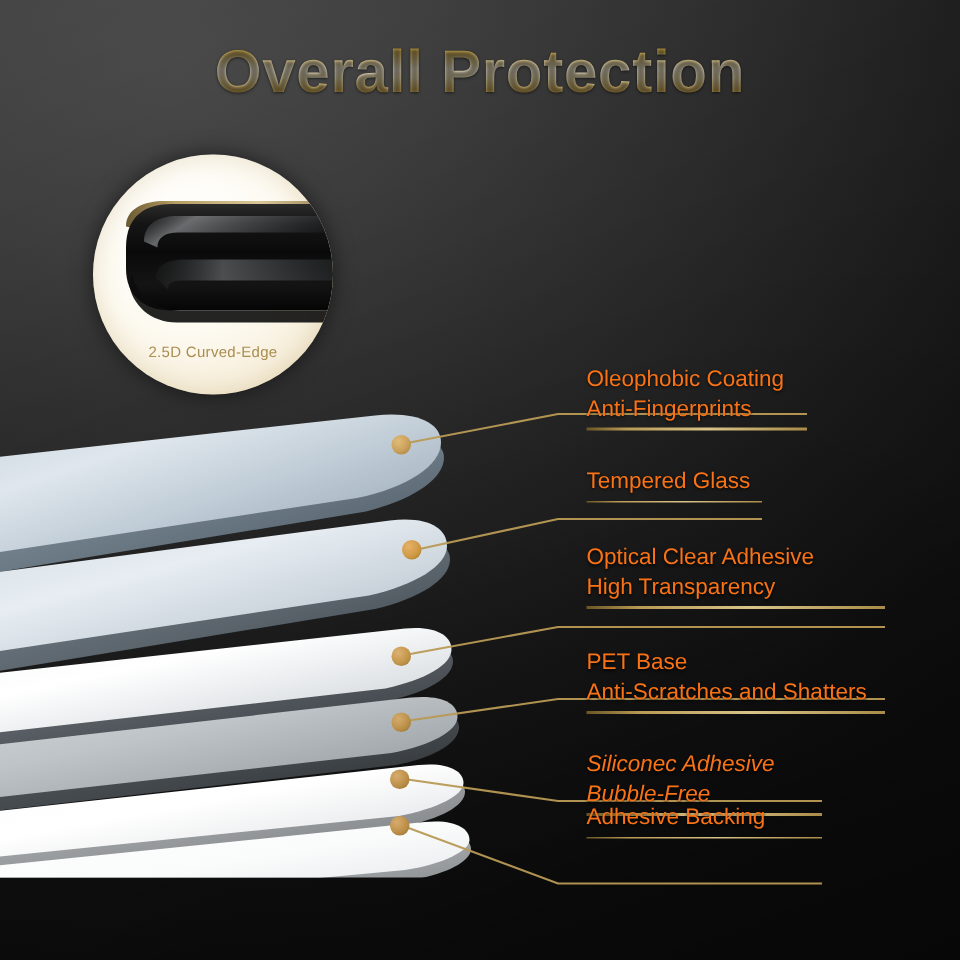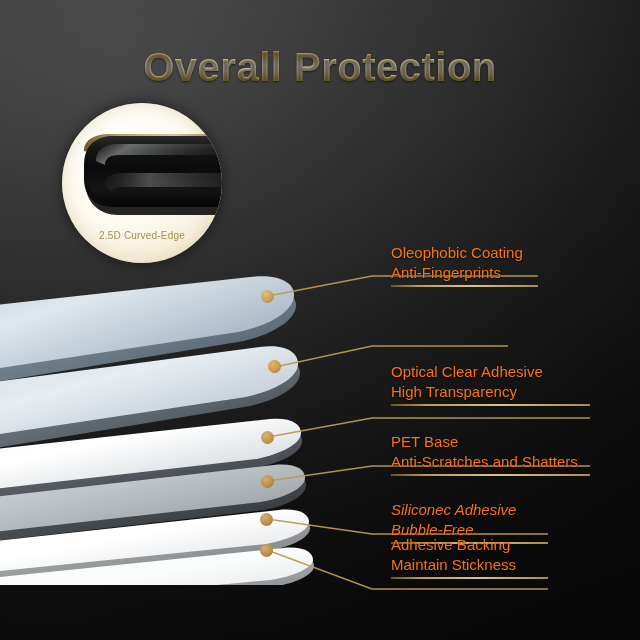--- a/index.html
+++ b/index.html
@@ -23,21 +23,20 @@
   .title{
     position:absolute;left:0;right:0;top:26px;
     text-align:center;
     font-size:40px;font-weight:bold;
     letter-spacing:.5px;
     background:linear-gradient(180deg,#8f6f22 0%,#c9a94e 18%,#f4ead0 45%,#efe0b2 58%,#c29a3f 82%,#8c6c23 100%);
     -webkit-background-clip:text;background-clip:text;
     -webkit-text-fill-color:transparent;color:#d8bd6e;
     text-shadow:0 1px 2px rgba(0,0,0,.55);
     user-select:none;
-    margin-top:19px;
   }
   
   .circle-inset{
     position:absolute;left:62px;top:103px;width:160px;height:160px;
     border-radius:50%;
     background:radial-gradient(circle at 38% 32%, #ffffff 0%, #fdfaf1 46%, #f7efdc 72%, #eadfc2 92%, #d8c79c 100%);
     box-shadow:0 0 14px rgba(0,0,0,.55), inset 0 0 18px rgba(190,165,110,.30);
     overflow:hidden;
   }
   .edge-wrap{position:absolute;left:0;top:0;width:160px;height:160px;}
@@ -231,20 +230,24 @@
   <div class="dot" style="left:261px;top:475px;width:13px;height:13px;background:radial-gradient(circle at 35% 32%,#d5ab6d,#bb9149 55%,#936e31);"></div>
   <div class="dot" style="left:260px;top:513px;width:13px;height:13px;background:radial-gradient(circle at 35% 32%,#d7ac6d,#bd9049 55%,#946d30);"></div>
   <div class="dot" style="left:260px;top:544px;width:13px;height:13px;background:radial-gradient(circle at 35% 32%,#d7ac6d,#bd9049 55%,#946d30);"></div>
 
   <div class="callout" style="left:391px;top:243px;">
     <span class="ln">Oleophobic Coating</span>
     <span class="ln">Anti-Fingerprints</span>
     <span class="rule" style="width:147px;"></span>
   </div>
 
+  <div class="callout" style="left:391px;top:311px;">
+    <span class="ln">Tempered Glass</span>
+    <span class="rule" style="width:117px;"></span>
+  </div>
 
   <div class="callout" style="left:391px;top:362px;">
     <span class="ln">Optical Clear Adhesive</span>
     <span class="ln">High Transparency</span>
     <span class="rule" style="width:199px;"></span>
   </div>
 
   <div class="callout" style="left:391px;top:432px;">
     <span class="ln">PET Base</span>
     <span class="ln">Anti-Scratches and Shatters</span>
@@ -252,17 +255,16 @@
   </div>
 
   <div class="callout" style="left:391px;top:500px;font-style:italic;">
     <span class="ln">Siliconec Adhesive</span>
     <span class="ln">Bubble-Free</span>
     <span class="rule" style="width:157px;"></span>
   </div>
 
   <div class="callout" style="left:391px;top:535px;">
     <span class="ln">Adhesive Backing</span>
-    <span class="ln">Maintain Stickness</span>
     <span class="rule" style="width:157px;"></span>
   </div>
 
 </div>
 
 </body></html>

